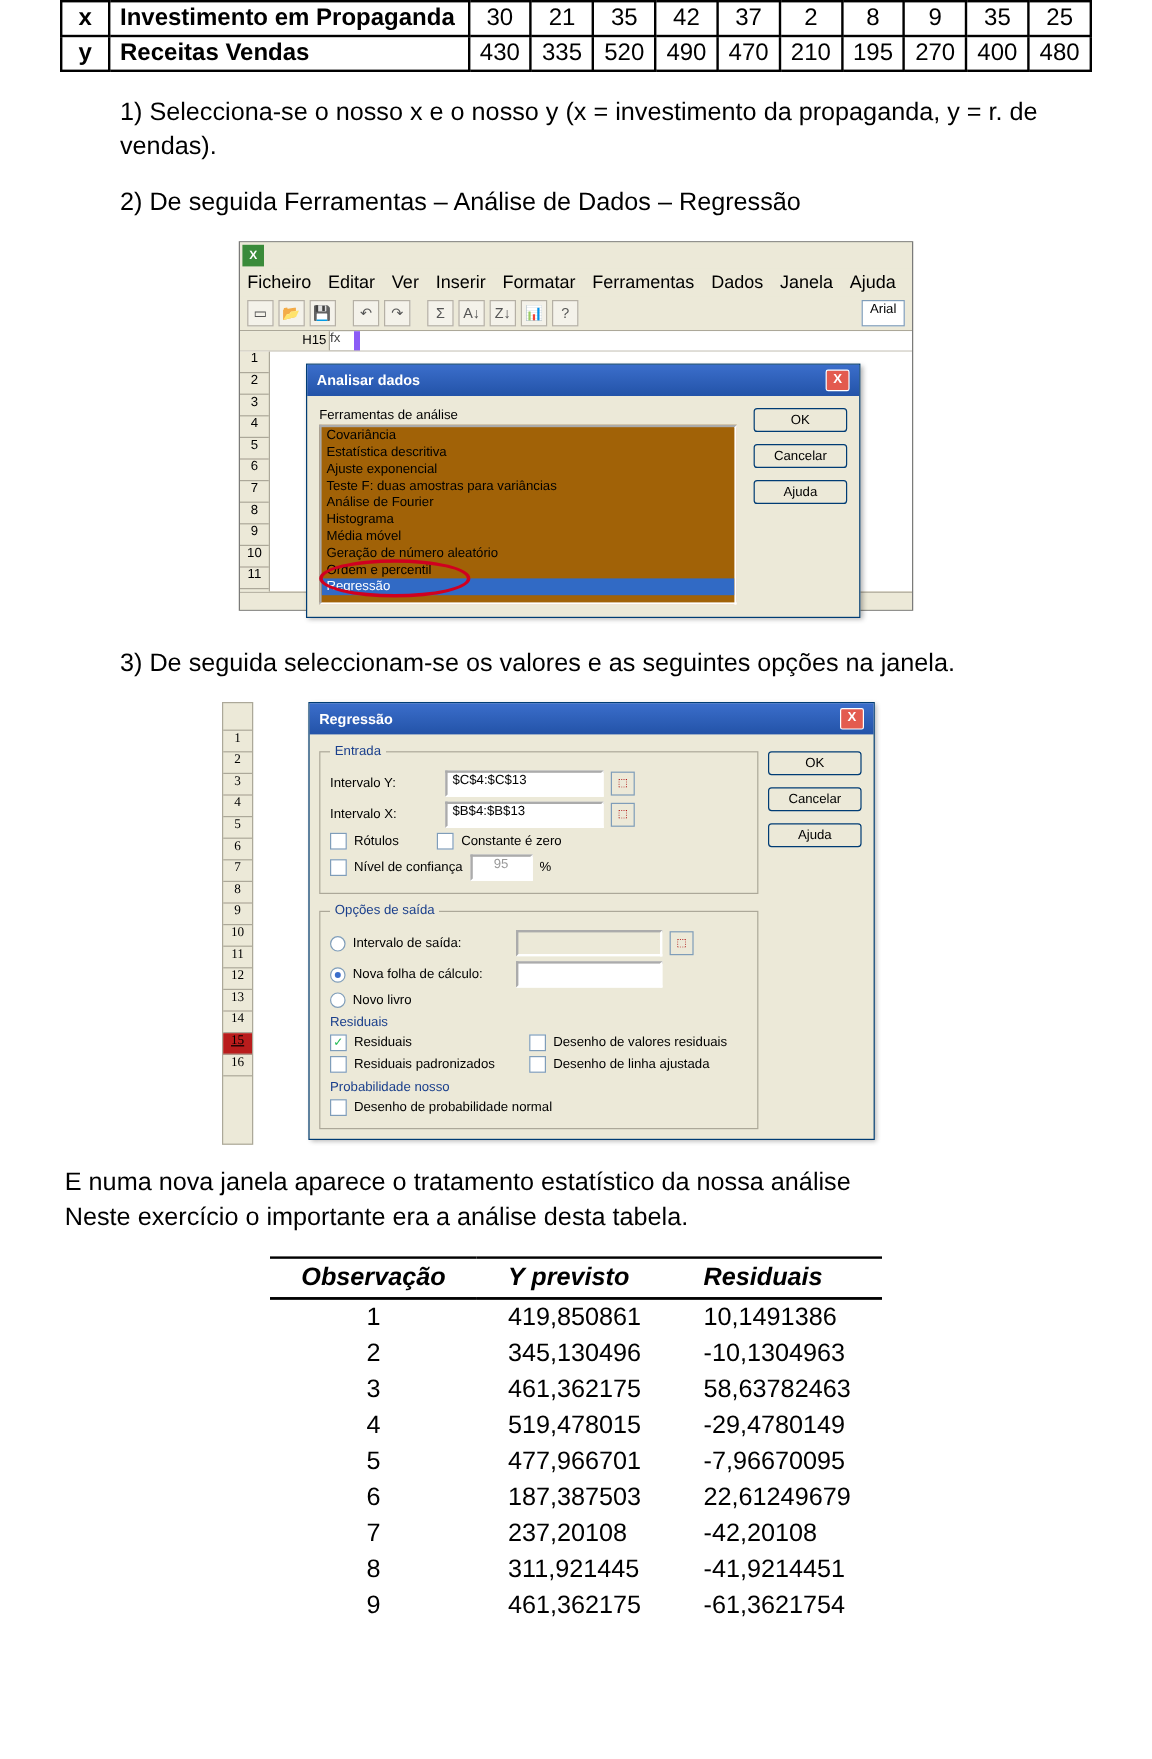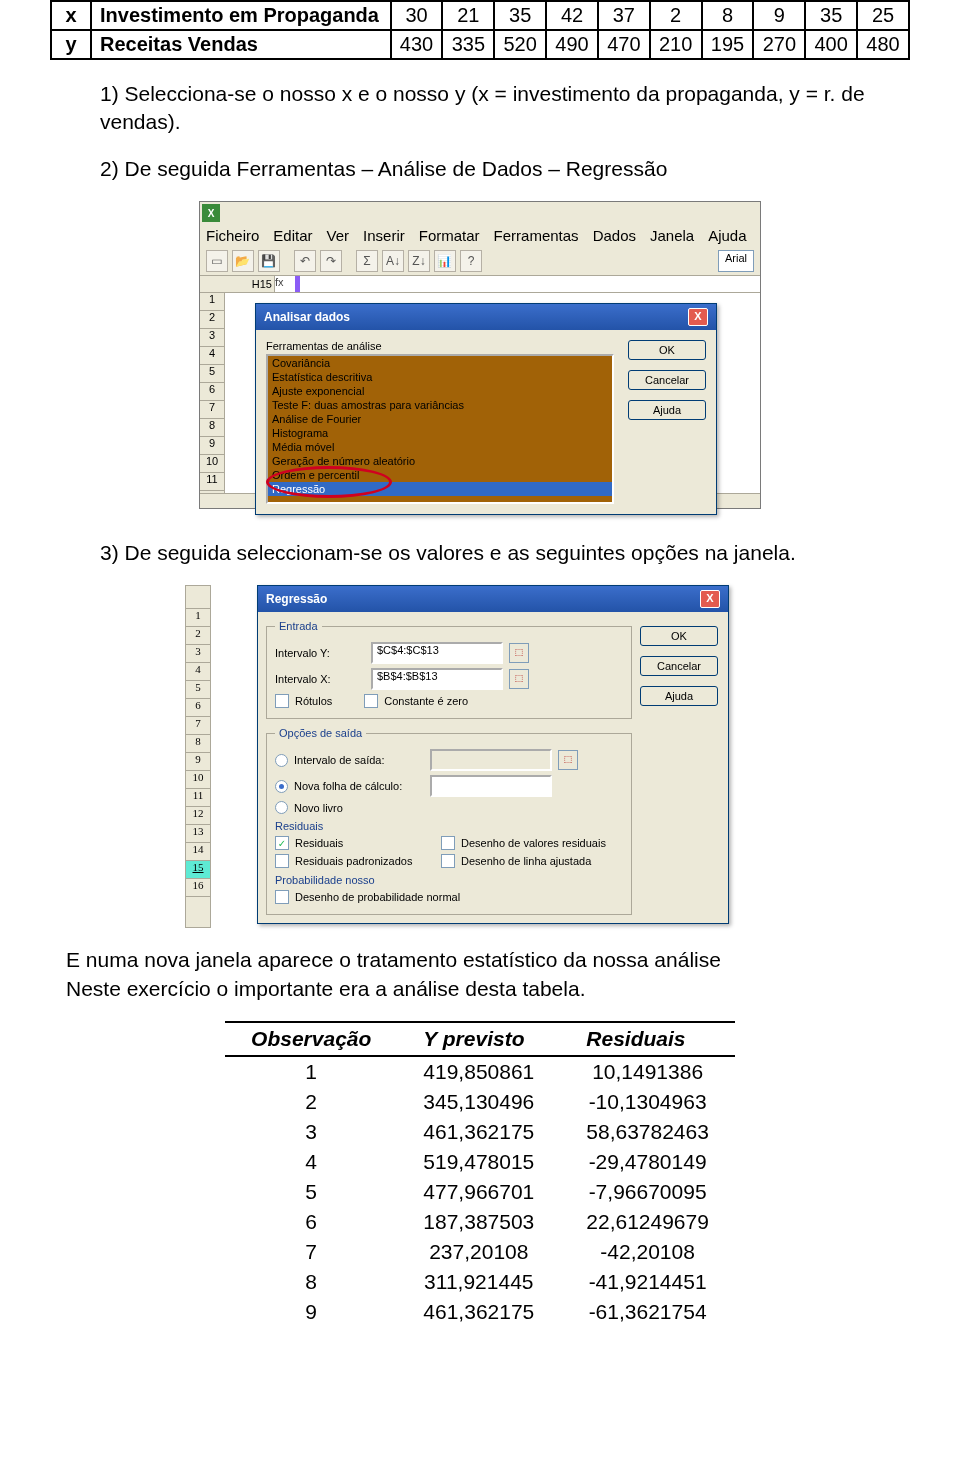--- a/index.html
+++ b/index.html
@@ -114,26 +114,26 @@
   .refbtn{width:18px;height:18px;border:1px solid #7f9db9;background:#ece9d8;font-size:9px;color:#a00;text-align:center;line-height:16px;}
   .chk{width:12px;height:12px;border:1px solid #7f9db9;background:#fff;display:inline-flex;align-items:center;justify-content:center;font-size:10px;color:#2b5;} 
   .radio{width:11px;height:11px;border:1px solid #7f9db9;border-radius:50%;background:#fff;display:inline-flex;align-items:center;justify-content:center;}
   .radio .dot{width:5px;height:5px;border-radius:50%;background:#3b6ecb;}
 
   .excel2wrap{
     width:590px;margin:0 auto 6px auto;display:flex;font-family:Tahoma;font-size:11px;
   }
   .rowhdrs2{background:#ece9d8;border:1px solid #aca899;}
   .rowhdrs2 div{height:17px;width:24px;text-align:center;border-bottom:1px solid #aca899;}
-  .rowhdrs2 .selrow{background:#5eead4;text-decoration:underline;}
+  .rowhdrs2 .selrow{background:#b91c1c;text-decoration:underline;}
 
   h3.resres{font-size:22px;font-weight:bold;text-align:center;margin:14px 0 6px;}
   table.res{margin:0 auto;border-collapse:collapse;font-size:21px;}
   table.res thead td{border-bottom:2px solid #000;border-top:2px solid #000;font-weight:bold;font-style:italic;padding:4px 26px;}
-  table.res tbody td{padding:3px 26px;text-align:center;}
+  table.res tbody td{padding:3px 26px;text-align:left;}
   table.res tbody td:first-child{text-align:center;}
 
   .sheetarea{flex:1;position:relative;min-height:200px;}
   .excel-icon{width:18px;height:18px;background:#3a8b3a;color:#fff;font-weight:bold;display:inline-flex;align-items:center;justify-content:center;font-size:10px;margin:2px 6px 2px 2px;}
   .titlebar2{display:flex;align-items:center;background:#ece9d8;}
   .bottomrow{background:#ece9d8;border-top:1px solid #aca899;display:flex;}
   .bottomrow div{border-right:1px solid #aca899;height:14px;width:60px;}
 
   .dlg2body{display:flex;}
   .dlg2right{display:flex;flex-direction:column;gap:10px;padding:14px 10px 0 0;}
@@ -309,20 +309,26 @@
                 <span class="txtin" style="width:120px;">$B$4:$B$13</span>
                 <span class="refbtn">⬚</span>
               </div>
               <div class="row">
                 <span class="chk"></span>
                 <span>Rótulos</span>
                 <span style="width:20px;"></span>
                 <span class="chk"></span>
                 <span>Constante é zero</span>
               </div>
+              <div class="row">
+                <span class="chk"></span>
+                <span>Nível de confiança</span>
+                <span class="txtin" style="width:40px;color:#999;text-align:center;">95</span>
+                <span>%</span>
+              </div>
             </fieldset>
 
             <fieldset class="fieldset">
               <legend>Opções de saída</legend>
               <div class="row">
                 <span class="radio"></span>
                 <span style="width:130px;">Intervalo de saída:</span>
                 <span class="txtin" style="width:110px;background:#ece9d8;"></span>
                 <span class="refbtn">⬚</span>
               </div>
@@ -360,21 +366,21 @@
           <div class="dlg2right">
             <div class="winbtn">OK</div>
             <div class="winbtn">Cancelar</div>
             <div class="winbtn">Ajuda</div>
           </div>
         </div>
       </div>
     </div>
   </div>
 
-  <div class="bodytxt" style="margin-left:16px;white-space:pre-line;">E numa nova janela aparece o tratamento estatístico da nossa análise
+  <div class="bodytxt" style="margin-left:4px;white-space:pre-line;">E numa nova janela aparece o tratamento estatístico da nossa análise
 Neste exercício o importante era a análise desta tabela.</div>
 
   <table class="res">
     <thead>
         <tr>
       <td>Observação</td>
       <td>Y previsto</td>
       <td>Residuais</td>
     </tr>
       </thead>

